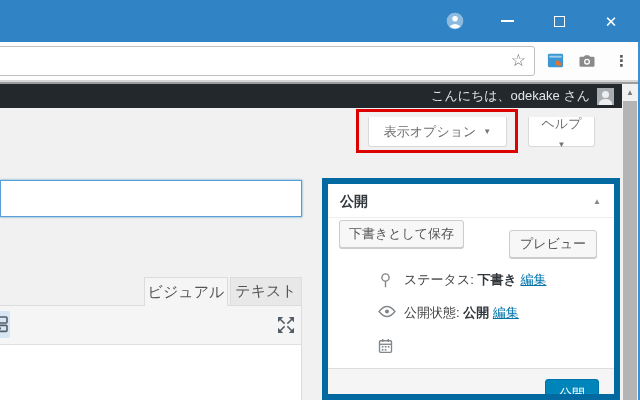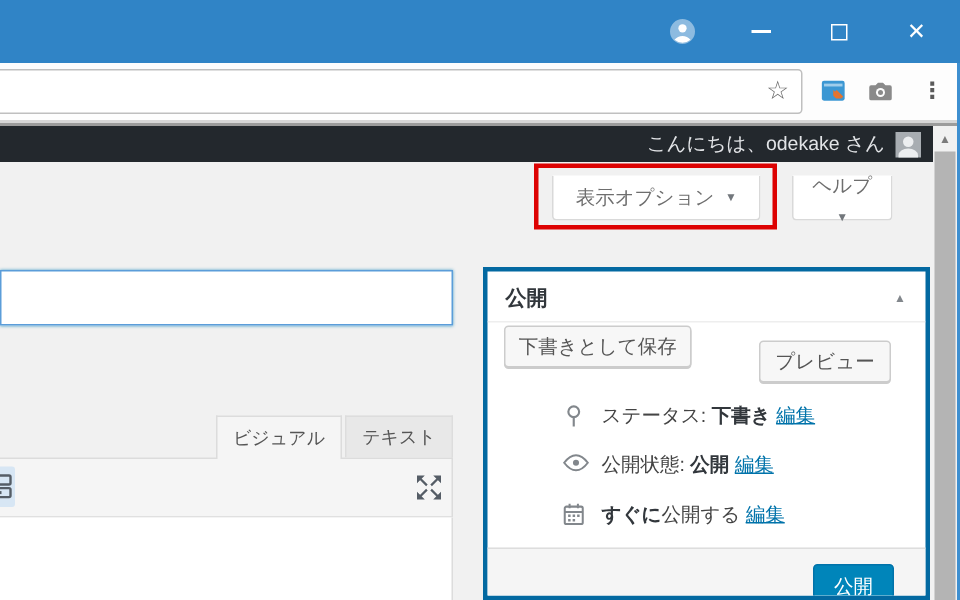--- a/index.html
+++ b/index.html
@@ -40,37 +40,37 @@
   .meta-arrow { font-size:8px; color:#72777c; }
   .btn-screen-options { left:368px; width:139px; }
   .btn-help { left:528px; width:67px;flex-direction:column; }
   .red-box { position:absolute; left:356px; top:109px; width:162px; height:44px;
              border:3px solid #dd0202; z-index:10; }
 
   
   .title-input { position:absolute; left:0; top:180px; width:302px; height:37px; background:#fff;
                  border:1px solid #5b9dd9; box-shadow:0 0 2px rgba(30,140,190,.8);
                  font-size:16px; padding:0 8px; outline:none; }
-  .ed-tab { position:absolute; font-size:12px; color:#555; display:flex; align-items:center; justify-content:center; }
+  .ed-tab { position:absolute; font-size:15px; color:#555; display:flex; align-items:center; justify-content:center; }
   .tab-visual { left:144px; top:277px; width:84px; height:29px; background:#f5f5f5;
                 border:1px solid #dcdcdc; border-bottom:none; z-index:2; }
   .tab-text { left:230px; top:277px; width:72px; height:28px; background:#e8e8e8;
               border:1px solid #ddd; border-bottom:none; }
   .ed-toolbar { position:absolute; left:0; top:305px; width:302px; height:40px; background:#f5f5f5;
                 border-top:1px solid #dcdcdc; border-right:1px solid #dcdcdc; border-bottom:1px solid #e0e0e0;
                 overflow:hidden; }
   .sink-bg { position:absolute; left:-14px; top:5px; width:24px; height:27px; background:#d7e6f4; border-radius:2px; }
   .sink-icon { position:absolute; left:-12px; top:8px; }
   .expand-icon { position:absolute; left:276px; top:9px; width:20px; height:20px; }
   .ed-content { position:absolute; left:0; top:345px; width:302px; height:55px; background:#fff;
                 border-right:1px solid #dcdcdc; }
 
   
   .panel { position:absolute; left:322px; top:178px; width:298px; height:222px; background:#fff;
-           border:3px solid #0369a1; overflow:hidden; }
+           border:6px solid #0369a1; overflow:hidden; }
   .panel-header { position:absolute; left:0; top:0; width:100%; height:34px; border-bottom:1px solid #eee; }
   .panel-title { position:absolute; left:12px; top:0; line-height:34px; font-size:14px; font-weight:bold; color:#32373c; }
   .panel-arrow { position:absolute; right:13px; top:13px; font-size:8px; color:#82878c; }
   .wp-btn { position:absolute; height:28px; background:#f7f7f7; border:1px solid #ccc; border-radius:3px;
             box-shadow:0 1px 0 #ccc; color:#555; font-size:13px; display:flex; align-items:center; justify-content:center; }
   .btn-save { left:11px; top:36px; width:125px; }
   .btn-preview { left:181px; top:46px; width:88px; }
   .pub-row { position:absolute; left:0; width:100%; height:20px; font-size:13px; color:#444;margin-left:40px; }
   .row-1 { top:86px; } .row-2 { top:119px; } .row-3 { top:152px; }
   .row-icon { position:absolute; left:10px; top:2px; width:17px; height:16px; }
@@ -227,21 +227,20 @@
           <rect x="2" y="3.5" width="16" height="15.5" rx="1.5" fill="none" stroke="#82878c" stroke-width="1.8"></rect>
           <path d="M2 8.2h16" stroke="#82878c" stroke-width="1.8"></path>
           <path d="M6.3 1v4M13.7 1v4" stroke="#82878c" stroke-width="1.8"></path>
           <rect x="5" y="10.5" width="2.2" height="2.2" fill="#82878c"></rect>
           <rect x="9" y="10.5" width="2.2" height="2.2" fill="#82878c"></rect>
           <rect x="13" y="10.5" width="2.2" height="2.2" fill="#82878c"></rect>
           <rect x="5" y="14.5" width="2.2" height="2.2" fill="#82878c"></rect>
           <rect x="9" y="14.5" width="2.2" height="2.2" fill="#82878c"></rect>
         </svg>
       </span>
-      <span class="row-text"><span></span><b>すぐに</b><span>公開する </span><a class="edit-link">編集</a></span>
     </div>
 
     <div class="panel-footer">
       <div class="btn-publish">
         <span>公開</span>
       </div>
     </div>
   </div>
 
   <div class="scrollbar">

